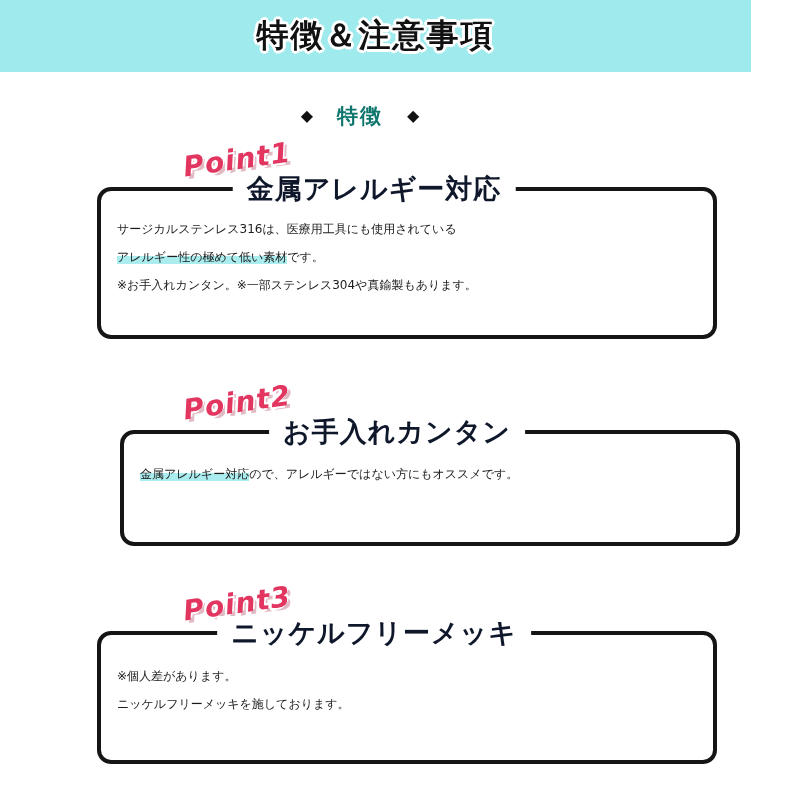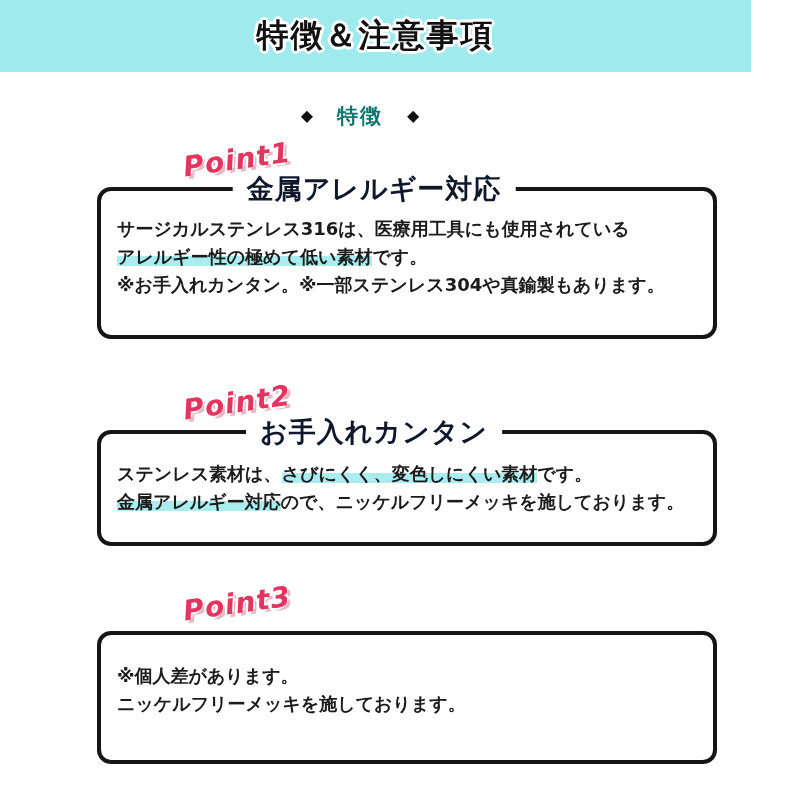--- a/index.html
+++ b/index.html
@@ -61,39 +61,39 @@
   }
 
   .point-box{
     position:relative;
     border:4px solid var(--ink);
     border-radius:14px;
     background:#fff;
     width:620px;
   }
   .box1{height:152px;}
-  .box2{height:116px;}
+  .box2{height:116px;margin-left:23px;}
   .box3{height:133px;}
 
   .box-heading{
     position:absolute;
     top:-19px;
     left:calc(50% - 33px);
     transform:translateX(-50%);
     background:#fff;
     padding:0 14px;
     font-size:27px;line-height:34px;font-weight:800;letter-spacing:1px;
     white-space:nowrap;color:#0f172a;
   }
 
   .box-body{padding:24px 6px 0 16px;}
   .box2 .box-body{padding-top:26px;}
   .box3 .box-body{padding-top:27px;}
   .line{
-    font-size:18px;font-weight:700;line-height:28px;
+    font-size:12px;font-weight:400;line-height:28px;
     white-space:nowrap;color:#1b1b1b;letter-spacing:0;
   }
   .hl{
     background:linear-gradient(to bottom,
       transparent 46%, var(--highlight) 46%, var(--highlight) 97%, transparent 97%);
     text-align:center;
   }
 </style>
 </head>
 <body>
@@ -120,29 +120,29 @@
         <p class="line"><span>※お手入れカンタン。※一部ステンレス304や真鍮製もあります。</span></p>
       </div>
     </div>
   </section>
 
   <section class="point-section sec2">
     <div class="point-label">Point2</div>
     <div class="point-box box2">
       <h2 class="box-heading">お手入れカンタン</h2>
       <div class="box-body">
-        <p class="line"><span>ステンレス素材は、</span><span class="hl">さびにくく、変色しにくい素材</span><span>です。</span></p>
-        <p class="line"><span class="hl">金属アレルギー対応</span><span>ので、ニッケルフリーメッキを施しております。</span></p>
+        <p class="line"><span class="hl">金属アレルギー対応</span><span>ので、アレルギーではない方にもオススメです。</span></p>
       </div>
     </div>
   </section>
 
   <section class="point-section sec3">
     <div class="point-label">Point3</div>
     <div class="point-box box3">
+      <h2 class="box-heading">ニッケルフリーメッキ</h2>
       <div class="box-body">
         <p class="line"><span>※個人差があります。</span></p>
         <p class="line"><span>ニッケルフリーメッキを施しております。</span></p>
       </div>
     </div>
   </section>
 
 </div>
 
 </body></html>

